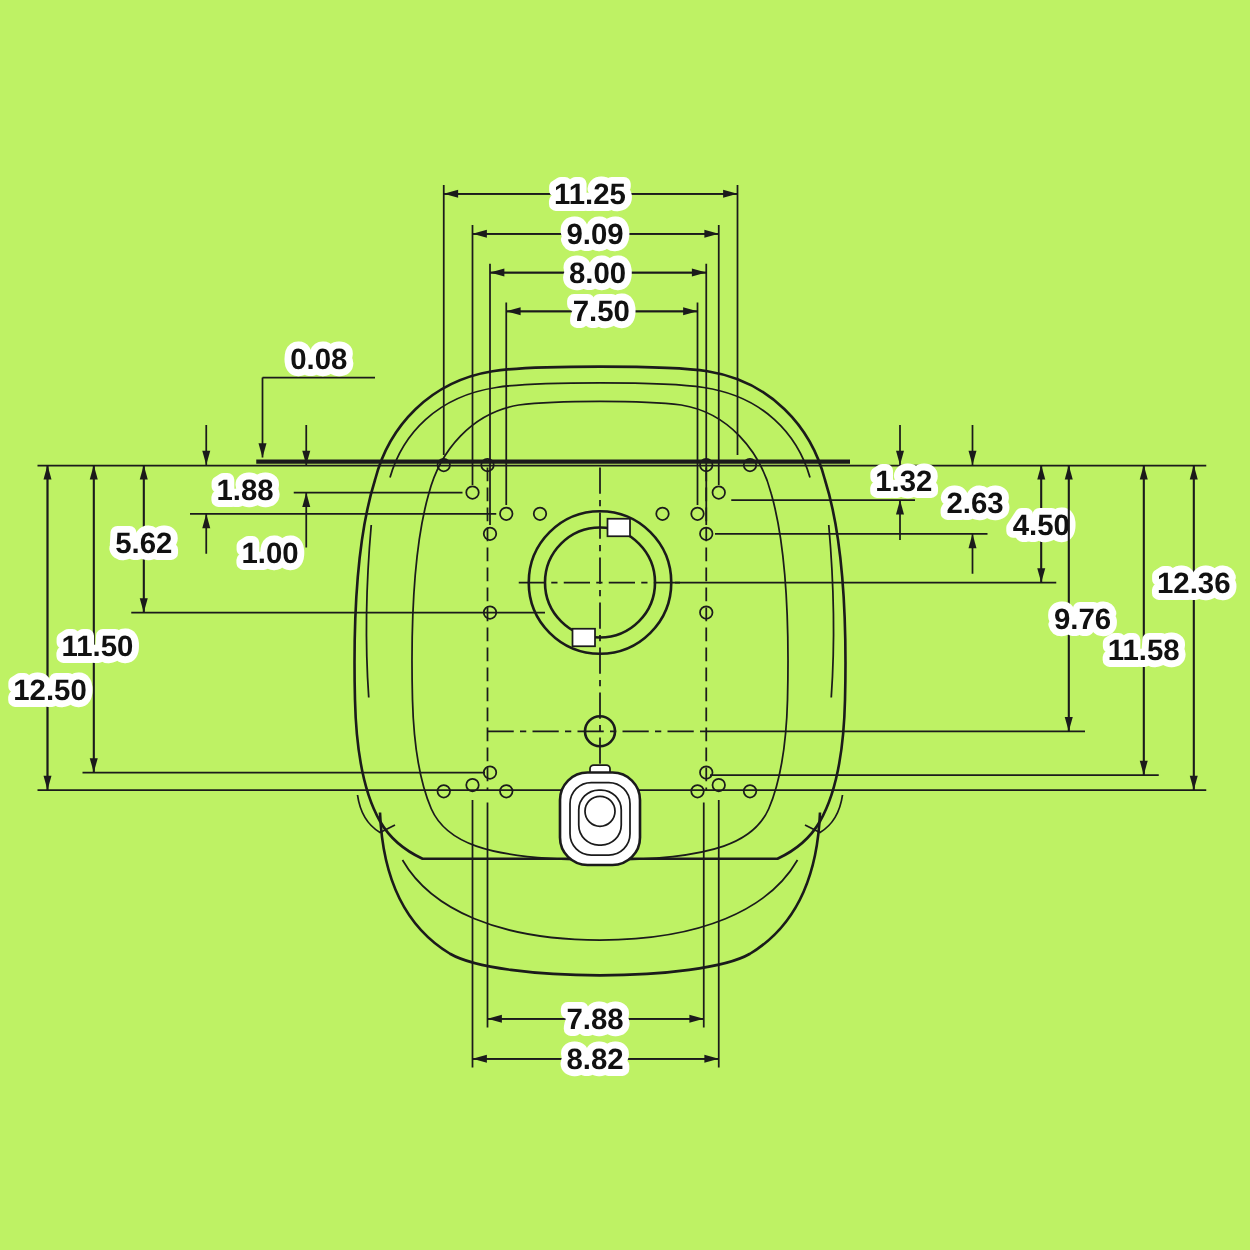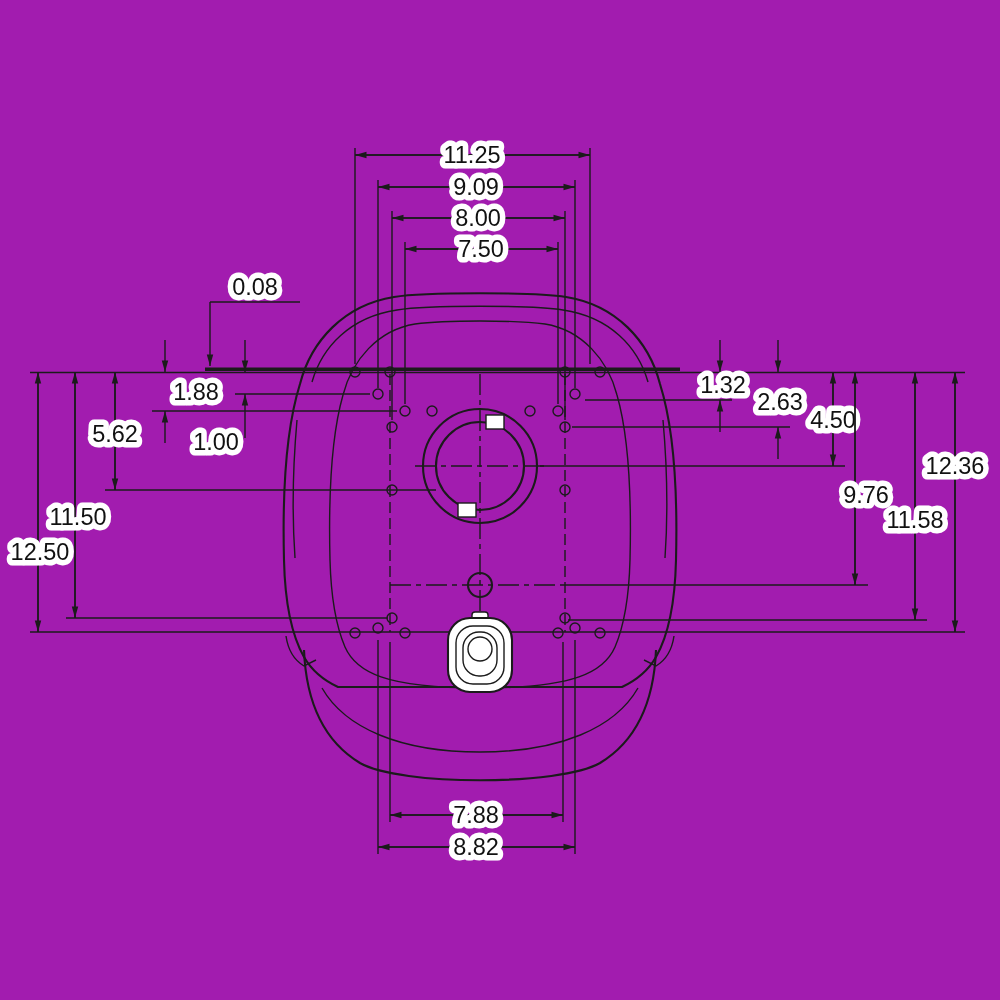--- a/index.html
+++ b/index.html
@@ -1,16 +1,16 @@
 <!DOCTYPE html>
 <html><head>
 <meta charset="utf-8">
 <style>
   html,body{margin:0;padding:0;background:#fff;}
-  .stage{width:1000px;height:1000px;background:#a21caf;position:relative;overflow:hidden;}
+  .stage{width:1000px;height:1000px;background:#bef264;position:relative;overflow:hidden;font-weight:bold;}
   svg{display:block;}
   svg text{font-family:"Liberation Sans","DejaVu Sans",sans-serif;font-size:23.5px;fill:#111;}
   .lbl{paint-order:stroke fill;stroke:#ffffff;stroke-width:11px;stroke-linejoin:round;}
   .ln{stroke:#1b1b1b;stroke-width:1.4;fill:none;stroke-linecap:butt;}
   .md{stroke-width:2.1;}
   .tk{stroke-width:3.4;}
   .cl{stroke-dasharray:21 5 5 5;}
   .dsh{stroke-dasharray:11 5;}
   .wh{fill:#ffffff;}
 </style>

